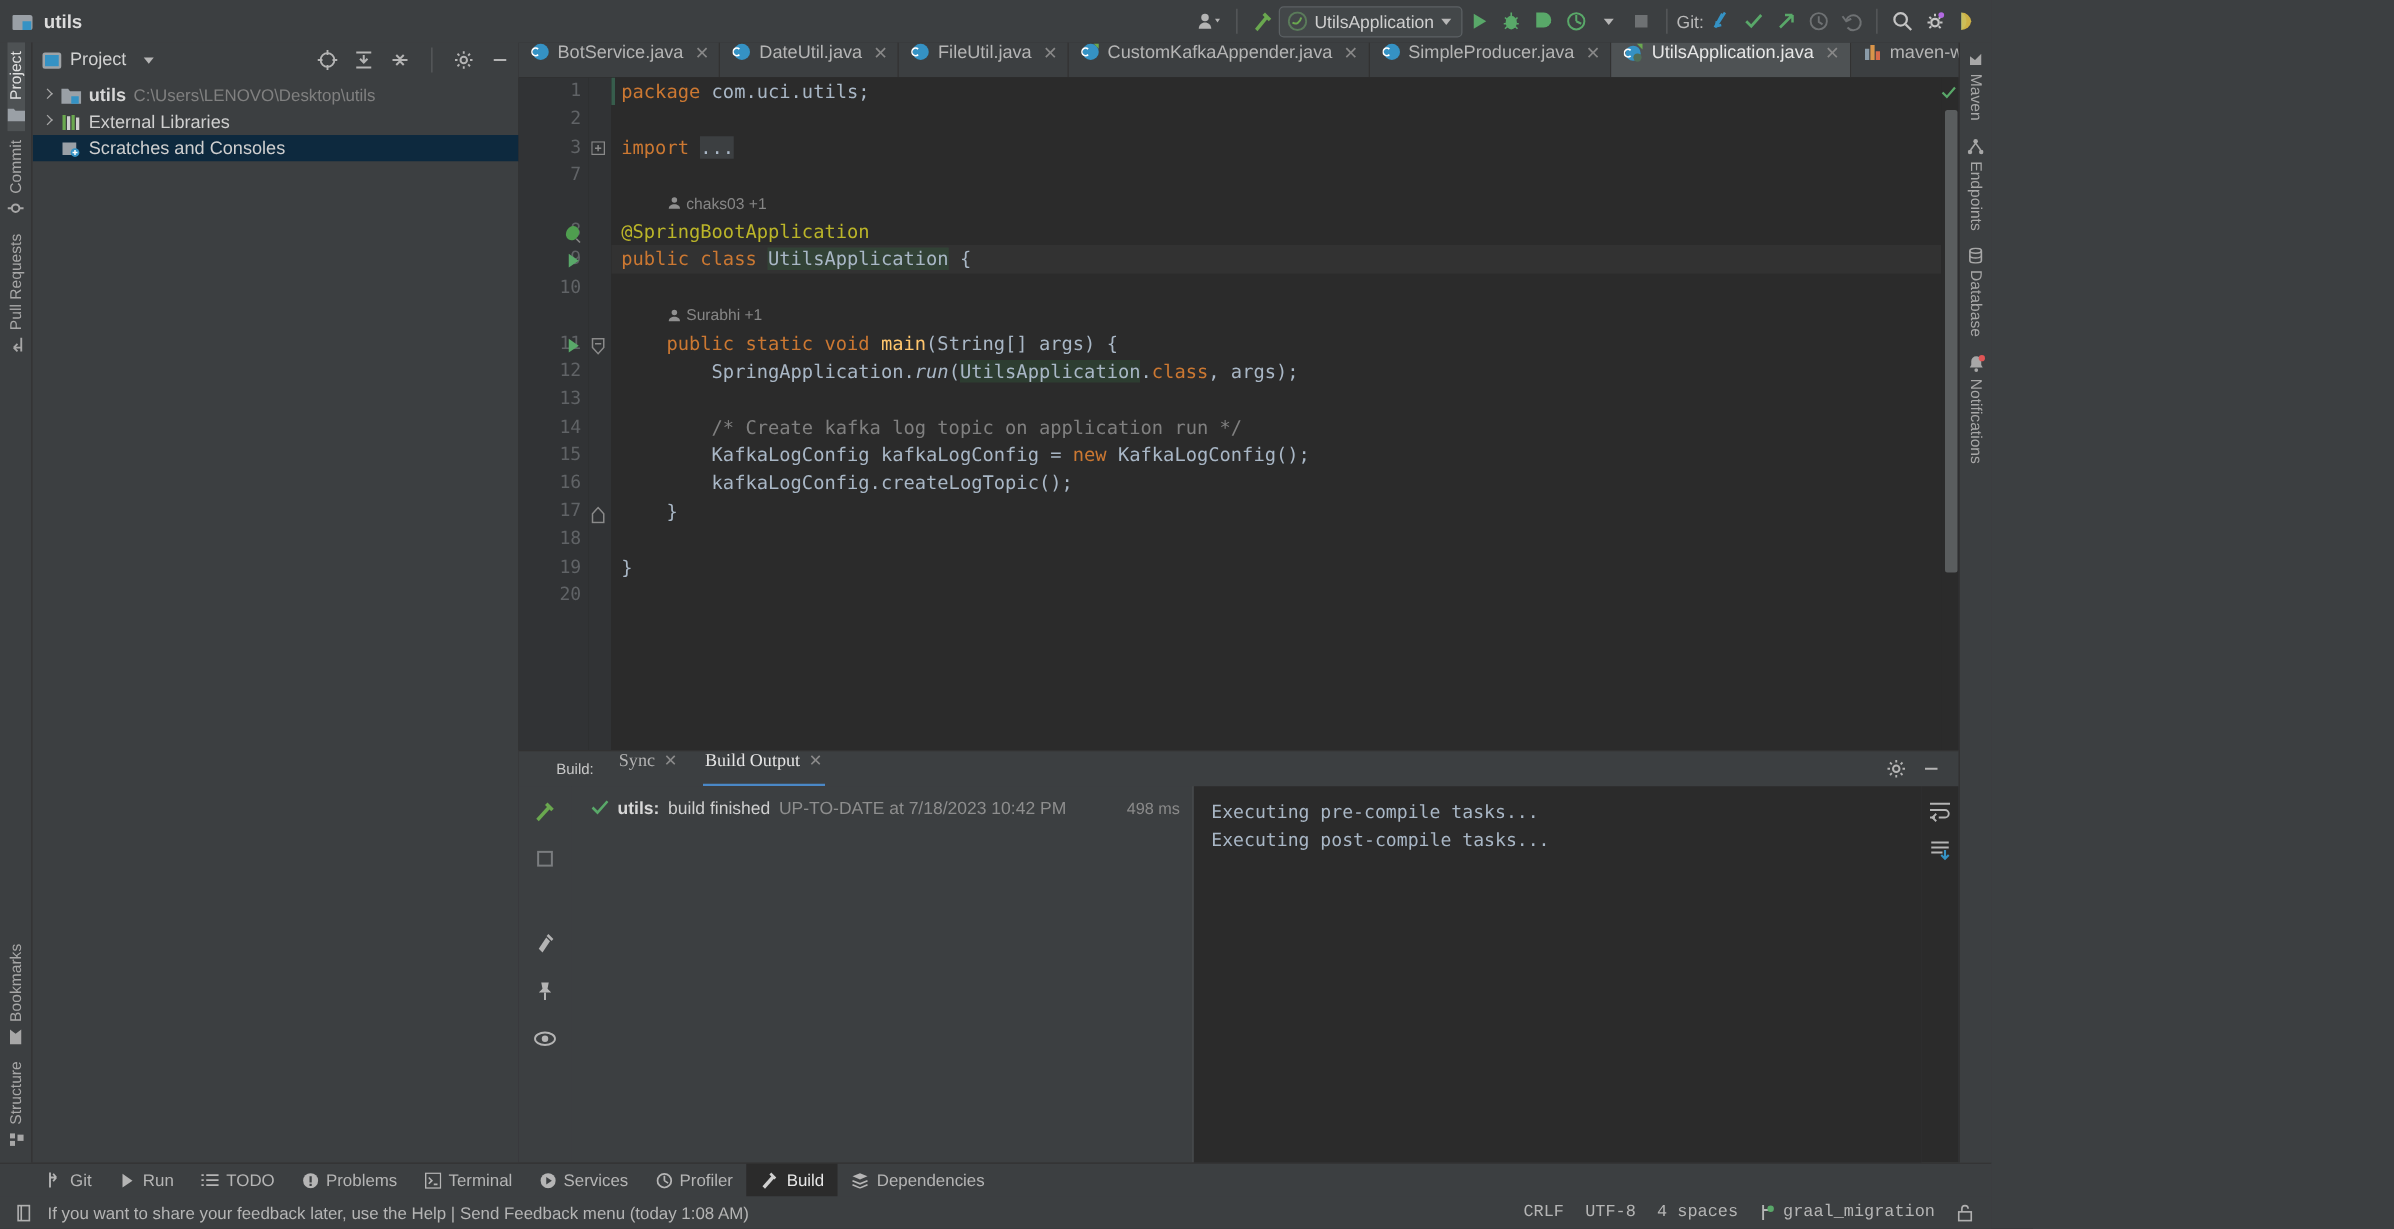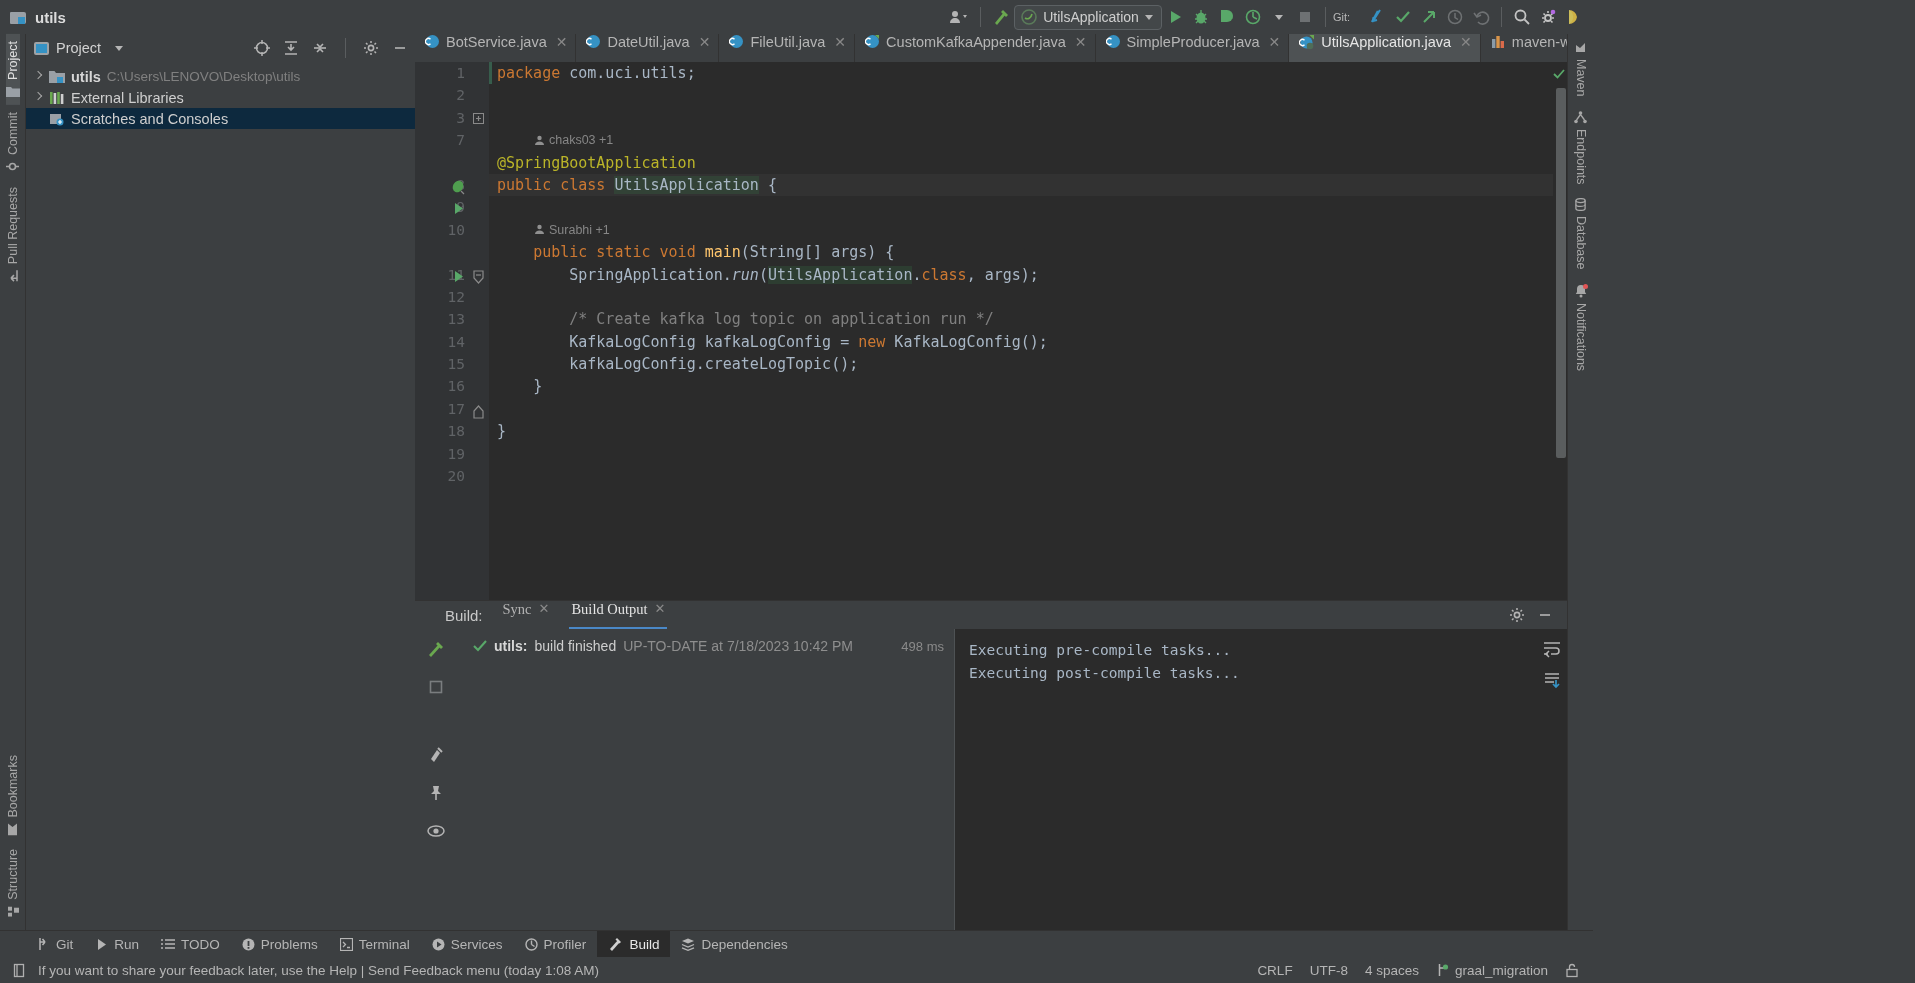--- a/index.html
+++ b/index.html
@@ -26,21 +26,21 @@
 
   .tb-right { position:absolute; right:6px; top:0; height:34px; display:flex; align-items:center; gap:0px; }
   .tbtn { height:26px; min-width:26px; display:flex; align-items:center; justify-content:center; border-radius:4px; padding:0 3px;}
   .divider-v { width:1px; height:20px; background:#5a5d5f; margin:0 7px; }
   .runconfig {
     height:25px; border:1px solid #5c6164; border-radius:4px; display:flex; align-items:center;
     gap:6px; padding:0 8px 0 6px; color:#cfcfcf; font-size:14px; background:#434749;
   }
   .rc-ico { width:16px; height:16px; position:relative; }
   .caret { width:0;height:0;border-left:4px solid transparent;border-right:4px solid transparent;border-top:5px solid #b6b6b6; }
-  .git-label { font-size:11px; color:#b9b9b9; margin-right:14px; }
+  .git-label { font-size:14px; color:#b9b9b9; margin-right:1px; }
 
   
   .body { flex:1 1 auto; display:flex; min-height:0; }
 
   
   .rail-left, .rail-right {
     width:26px; background:#3c3f41; display:flex; flex-direction:column;
     align-items:center; flex:0 0 26px; position:relative;
   }
   .rail-left { border-right:1px solid #323232; }
@@ -110,40 +110,40 @@
 
   
   .markerstrip { width:14px; flex:0 0 14px; background:#2b2b2b; position:relative; }
   .mk { position:absolute; right:2px; width:9px; height:2px; background:#57965c; }
   .scrollthumb { position:absolute; right:1px; width:10px; background:#5a5d5e; border-radius:2px; }
   .gitbar { position:absolute; left:0; width:3px; background:#375d4c; }
 
   
   .buildwin { flex:0 0 330px; display:flex; flex-direction:column; background:#3c3f41; border-top:1px solid #323232; }
   .buildhdr { height:28px; display:flex; align-items:center; padding:0 8px 0 30px; gap:18px; position:relative;}
-  .bh-label { font-size:15px; color:#c8c8c8; }
+  .bh-label { font-size:12px; color:#c8c8c8; }
   .bh-tab { font-size:14.5px; color:#b3b3b3; display:flex; align-items:flex-start; gap:7px; height:28px; padding:0 2px;font-family:Liberation Serif, serif;}
   .bh-tab.active { color:#e5e5e5; box-shadow: inset 0 -2px 0 0 #4a88c7; }
   .bh-right { margin-left:auto; display:flex; align-items:center; gap:12px; padding-right:6px;}
   .buildbody { flex:1; display:flex; min-height:0; background:#3c3f41; }
   .buildrail { width:42px; flex:0 0 42px; display:flex; flex-direction:column; align-items:center; padding-top:8px; gap:14px; background:#3c3f41;}
   .bricon { width:24px; height:24px; display:flex; align-items:center; justify-content:center; }
   .buildtree { width:498px; flex:0 0 498px; background:#3c3f41; border-right:1px solid #4e5254; padding-top:6px; }
   .btrow { height:22px; display:flex; align-items:center; gap:7px; padding:0 10px 0 16px; font-size:14px; }
   .bt-dur { margin-left:auto; color:#8a8a8a; font-size:13px; }
   .buildconsole { flex:1 1 auto; background:#2b2b2b; padding:10px 0 0 14px; position:relative;}
   .cline { height:23px; line-height:23px; font-family:"DejaVu Sans Mono", monospace; font-size:14.5px; color:#a9b7c6; white-space:pre;}
   .brail-right { width:30px; flex:0 0 30px; background:#2b2b2b; display:flex; flex-direction:column; align-items:center; padding-top:10px; gap:12px;}
 
   
   .toolstrip { height:27px; flex:0 0 27px; background:#3c3f41; display:flex; align-items:center; padding-left:26px; gap:0; border-top:1px solid #323232;}
   .tsitem { display:flex; align-items:center; gap:6px; font-size:13.5px; color:#b5b5b5; padding:12px 11px; height:27px;}
   .tsitem.active { background:#2b2b2b; color:#e8e8e8; }
   .statusbar { height:26px; flex:0 0 26px; background:#3c3f41; display:flex; align-items:center; padding:0 8px 0 8px; font-size:13.5px; color:#b0b0b0; gap:7px;}
-  .sb-right { margin-left:auto; display:flex; align-items:center; gap:17px; padding-right:6px;}
+  .sb-right { margin-left:auto; display:flex; align-items:center; gap:17px; padding-right:6px;font-family:Liberation Mono, monospace;}
   .sb-item { color:#b5b5b5; }
   .sb-branch { display:flex; align-items:center; gap:5px; }
 
   svg { display:block; }
 </style>
 </head>
 <body>
 
 <div class="app">
 
@@ -536,20 +536,21 @@
                 <path d="M2 13h9V6L6.5 1 2 6z" fill="none" stroke="#8a8a8a" stroke-width="1.2"></path>
               </svg>
           </span>
         </div>
 
         <div class="codearea">
           <span class="gitbar" style="top:0px;height:22px;"></span>
 
           <div class="codeline"><span class="kw">package</span> <span class="ident">com.uci.utils</span><span class="ident">;</span></div>
           <div class="codeline"> </div>
+          <div class="codeline"><span class="kw">import</span> <span style="background:#3c3f41;color:#a9b7c6;">...</span></div>
           <div class="codeline"> </div>
           <div class="inlay">
             <span><svg width="11" height="11" viewBox="0 0 11 11">
                   <circle cx="5.5" cy="3" r="2.2" fill="#909090"></circle>
                   <path d="M1 10c0-2.3 2-3.6 4.5-3.6S10 7.7 10 10z" fill="#909090"></path>
                 </svg></span>
             <span>chaks03 +1</span>
           </div>
           <div class="codeline"><span class="ann">@SpringBootApplication</span></div>
           <div class="codeline hl"><span class="kw">public</span> <span class="kw">class</span> <span class="usage">UtilsApplication</span> <span class="ident">{</span></div>

